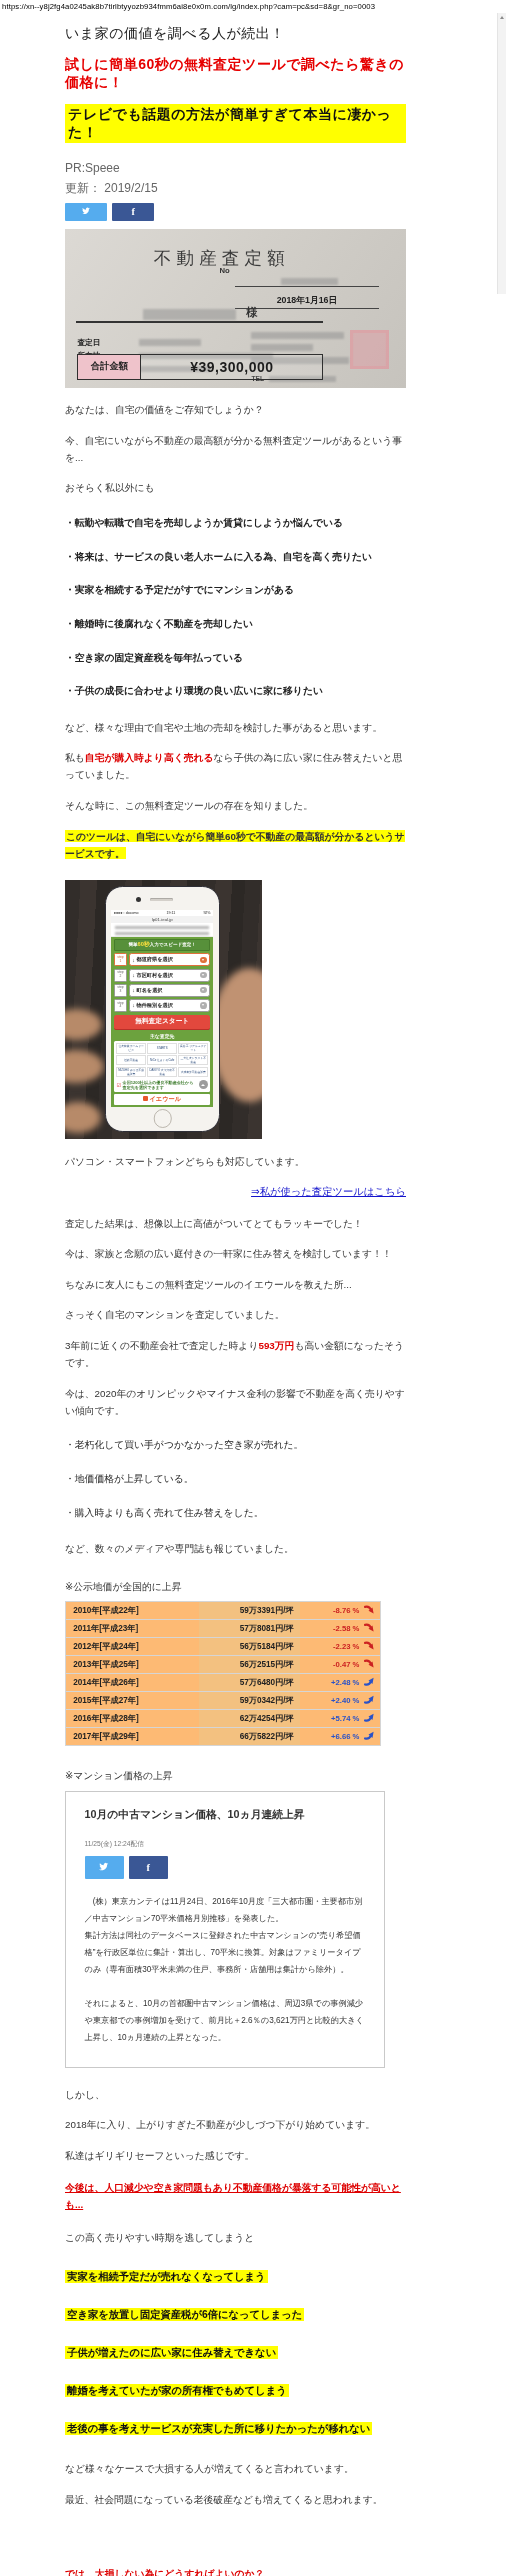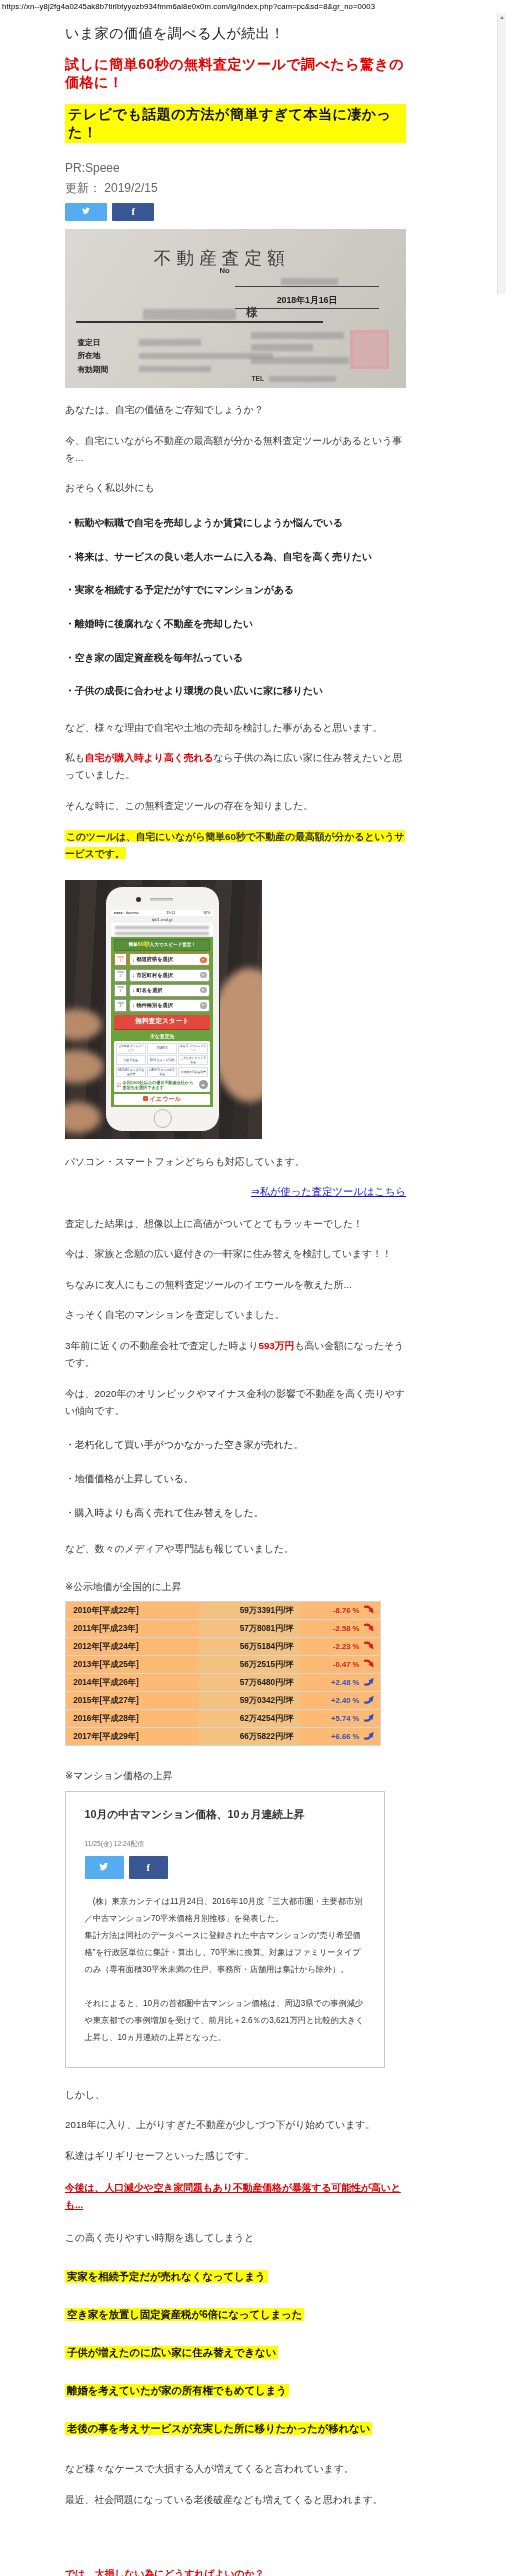--- a/index.html
+++ b/index.html
@@ -171,20 +171,24 @@
       <div class="doc-field"><span>所在地</span><span class="blur" style="left:62px;top:3.6px;width:134px;height:6.2px;"></span></div>
       <div class="doc-field"><span>有効期間</span><span class="blur" style="left:62px;top:3.6px;width:72px;height:6.2px;"></span></div>
     </div>
     <div class="doc-right">
       <span class="blur" style="left:0;top:0;width:93px;height:6.7px;"></span>
       <span class="blur" style="left:0;top:12.4px;width:62px;height:6.7px;"></span>
       <span class="blur" style="left:0;top:25px;width:98px;height:6.7px;"></span>
       <div class="stamp"></div>
       <div class="doc-tel"><span>TEL</span><span class="blur" style="left:17.5px;top:1px;width:67px;height:5.7px;"></span></div>
     </div>
+    <div class="doc-total">
+      <div class="lab">合計金額</div>
+      <div class="val">¥39,300,000</div>
+    </div>
   </div>
 
   <p class="p">あなたは、自宅の価値をご存知でしょうか？</p>
   <p class="p">今、自宅にいながら不動産の最高額が分かる無料査定ツールがあるという事を...</p>
   <p class="p">おそらく私以外にも</p>
 
   <div class="b-list">
 
   <div class="b-item">・転勤や転職で自宅を売却しようか賃貸にしようか悩んでいる</div>
       <div class="b-item">・将来は、サービスの良い老人ホームに入る為、自宅を高く売りたい</div>

